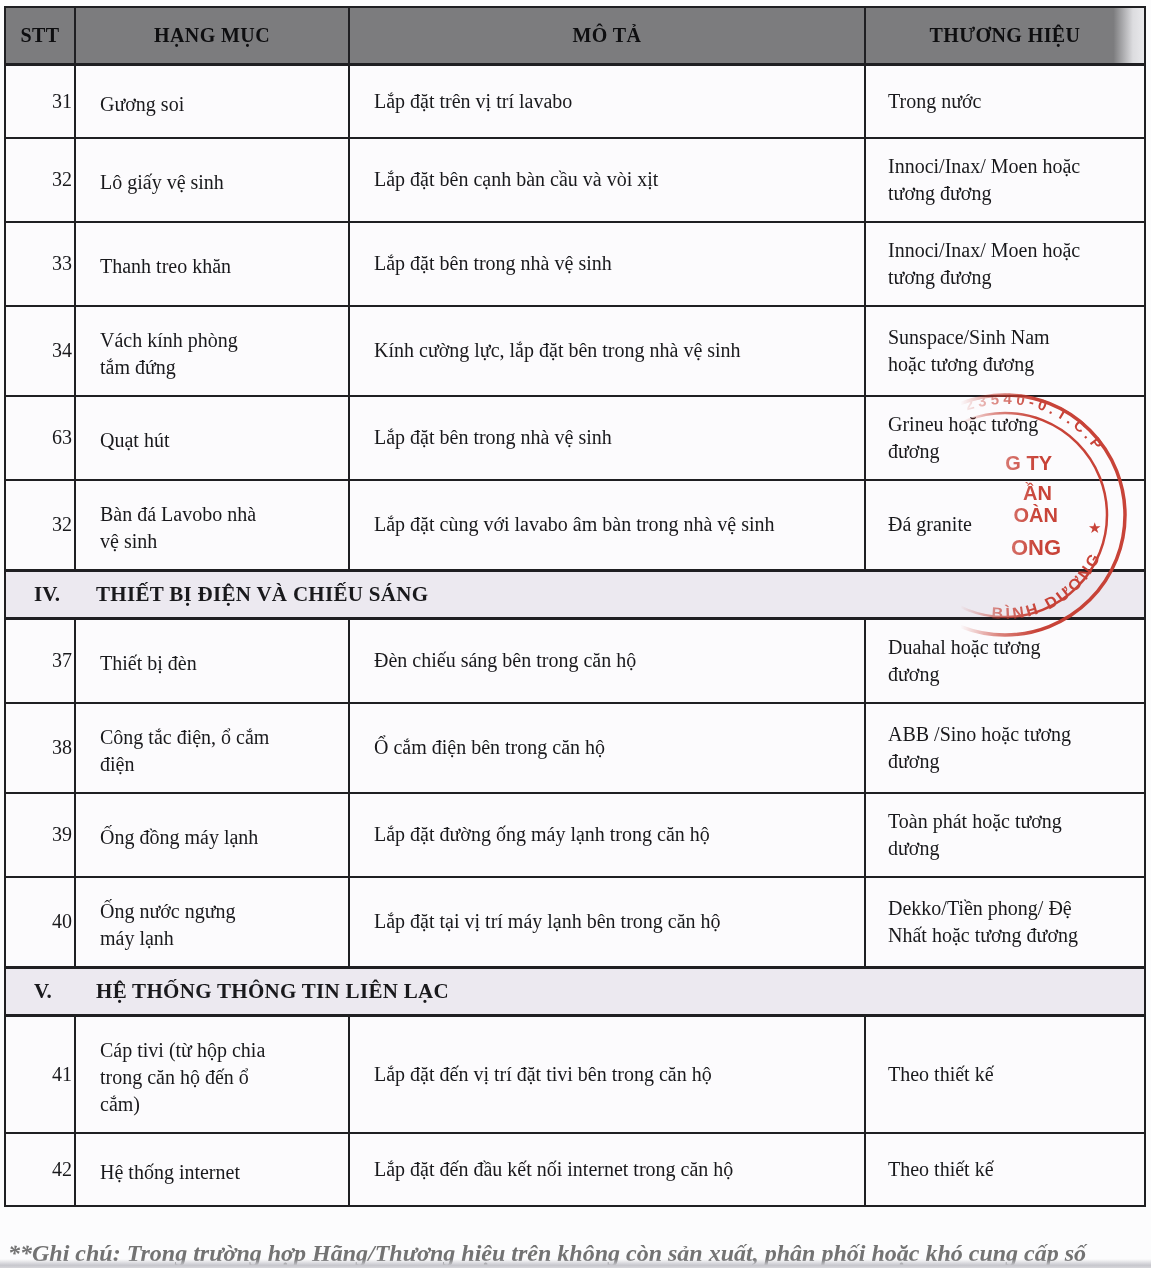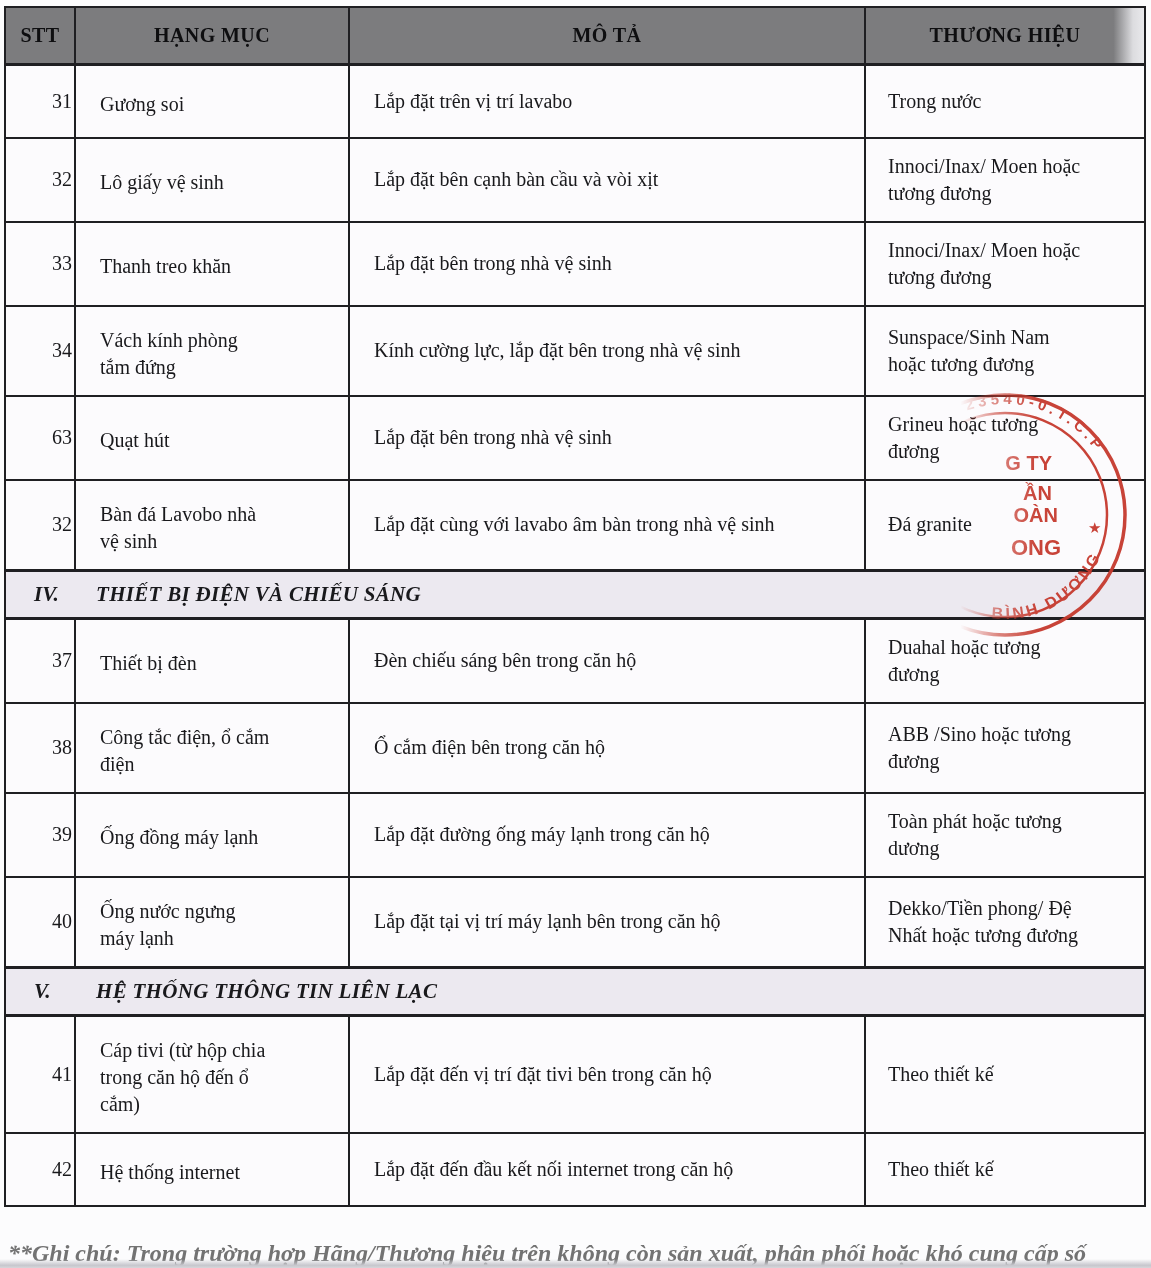--- a/index.html
+++ b/index.html
@@ -50,21 +50,21 @@
   td.cell-desc{padding:14px 44px 14px 24px;margin-left:35px;}
   td.cell-brand{padding:14px 56px 14px 22px;}
   tr.section-row td{
     background:var(--section_bg);
     font-weight:bold;
     font-size:21px;
     padding:9px 10px 9px 28px;
     border-top:3px solid var(--border);
     border-bottom:3px solid var(--border);
   }
-  .sec-wrap{display:flex;align-items:baseline;font-style:italic;}
+  .sec-wrap{display:flex;align-items:baseline;}
   .sec-num{width:62px;flex:none;}
   .sec-title{letter-spacing:.3px;}
   .note{
     margin:30px 26px 0 8px;
     font-size:24px;
     line-height:32px;
     font-weight:bold;
     font-style:italic;
     color:#737373;
   }

